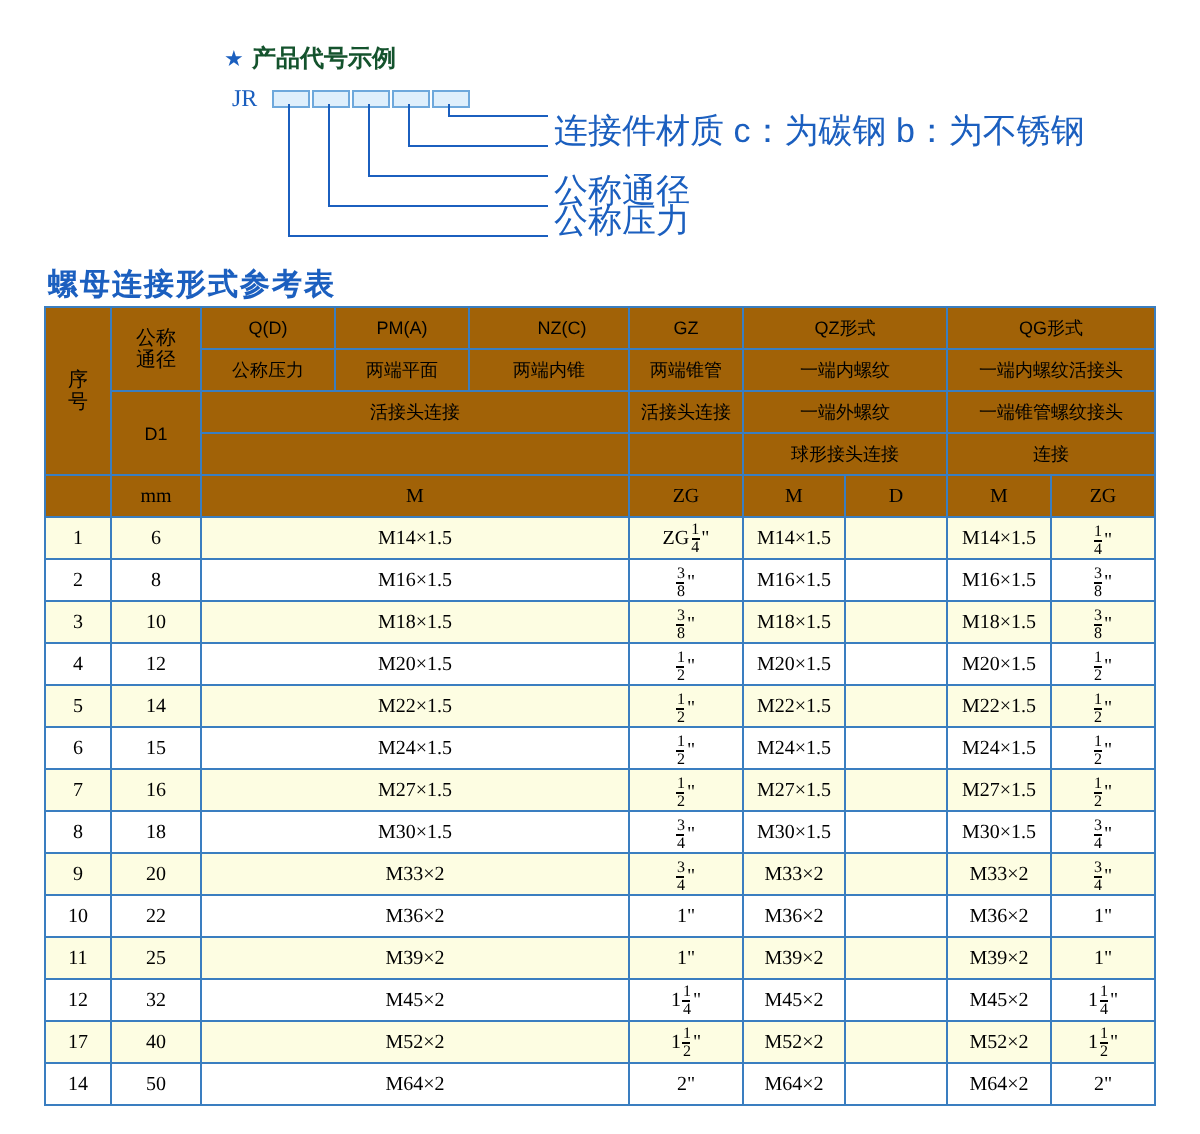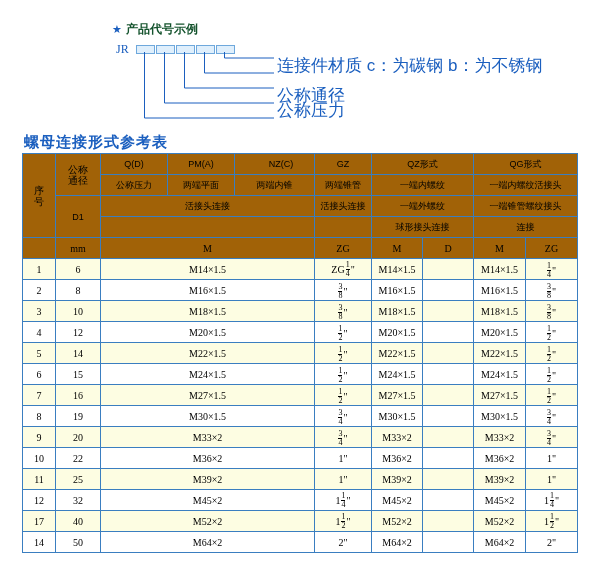--- a/index.html
+++ b/index.html
@@ -256,21 +256,21 @@
         <td><span class="serif">M27×1.5</span></td>
         <td></td>
         <td><span class="serif">M27×1.5</span></td>
         <td><span class="fracwrap"><span class="frac">
               <span>1</span>
               <span class="bar">2</span>
             </span>"</span></td>
       </tr>
       <tr class="rowB">
         <td><span class="serif">8</span></td>
-        <td><span class="serif">19</span></td>
+        <td><span class="serif">18</span></td>
         <td colspan="3"><span class="serif">M30×1.5</span></td>
         <td colspan="2"><span class="fracwrap"><span class="frac">
               <span>3</span>
               <span class="bar">4</span>
             </span>"</span></td>
         <td><span class="serif">M30×1.5</span></td>
         <td></td>
         <td><span class="serif">M30×1.5</span></td>
         <td><span class="fracwrap"><span class="frac">
               <span>3</span>

